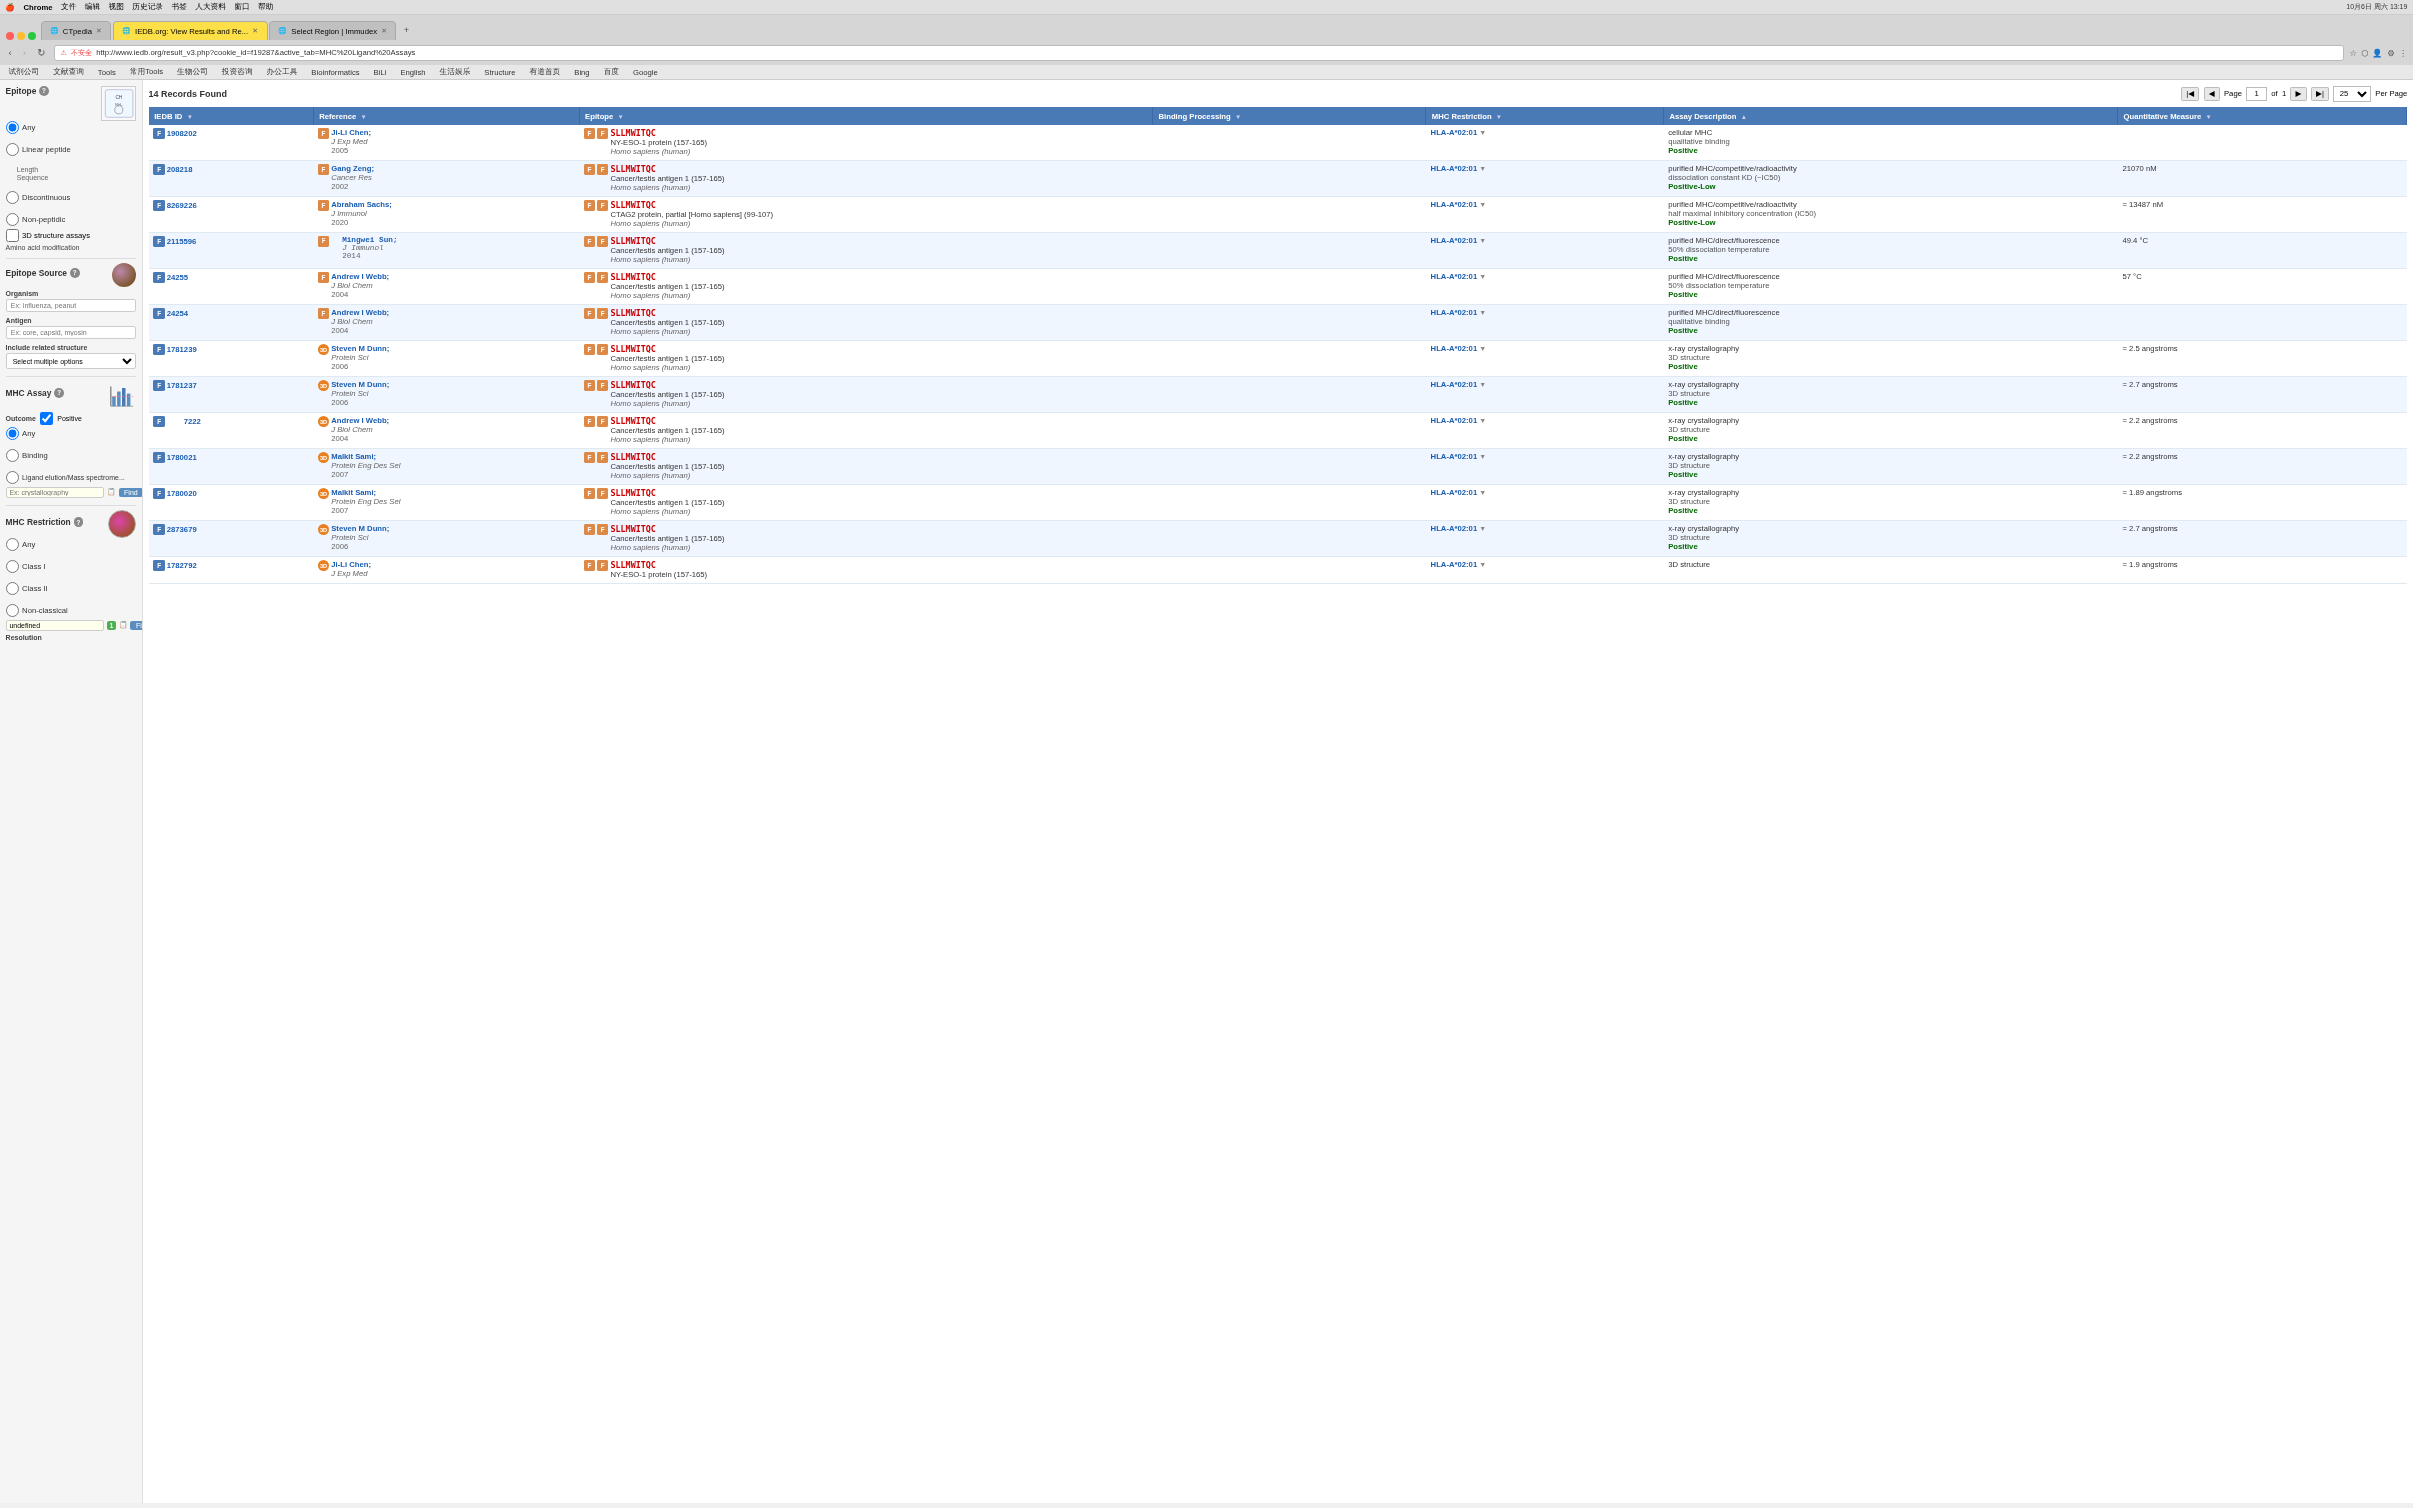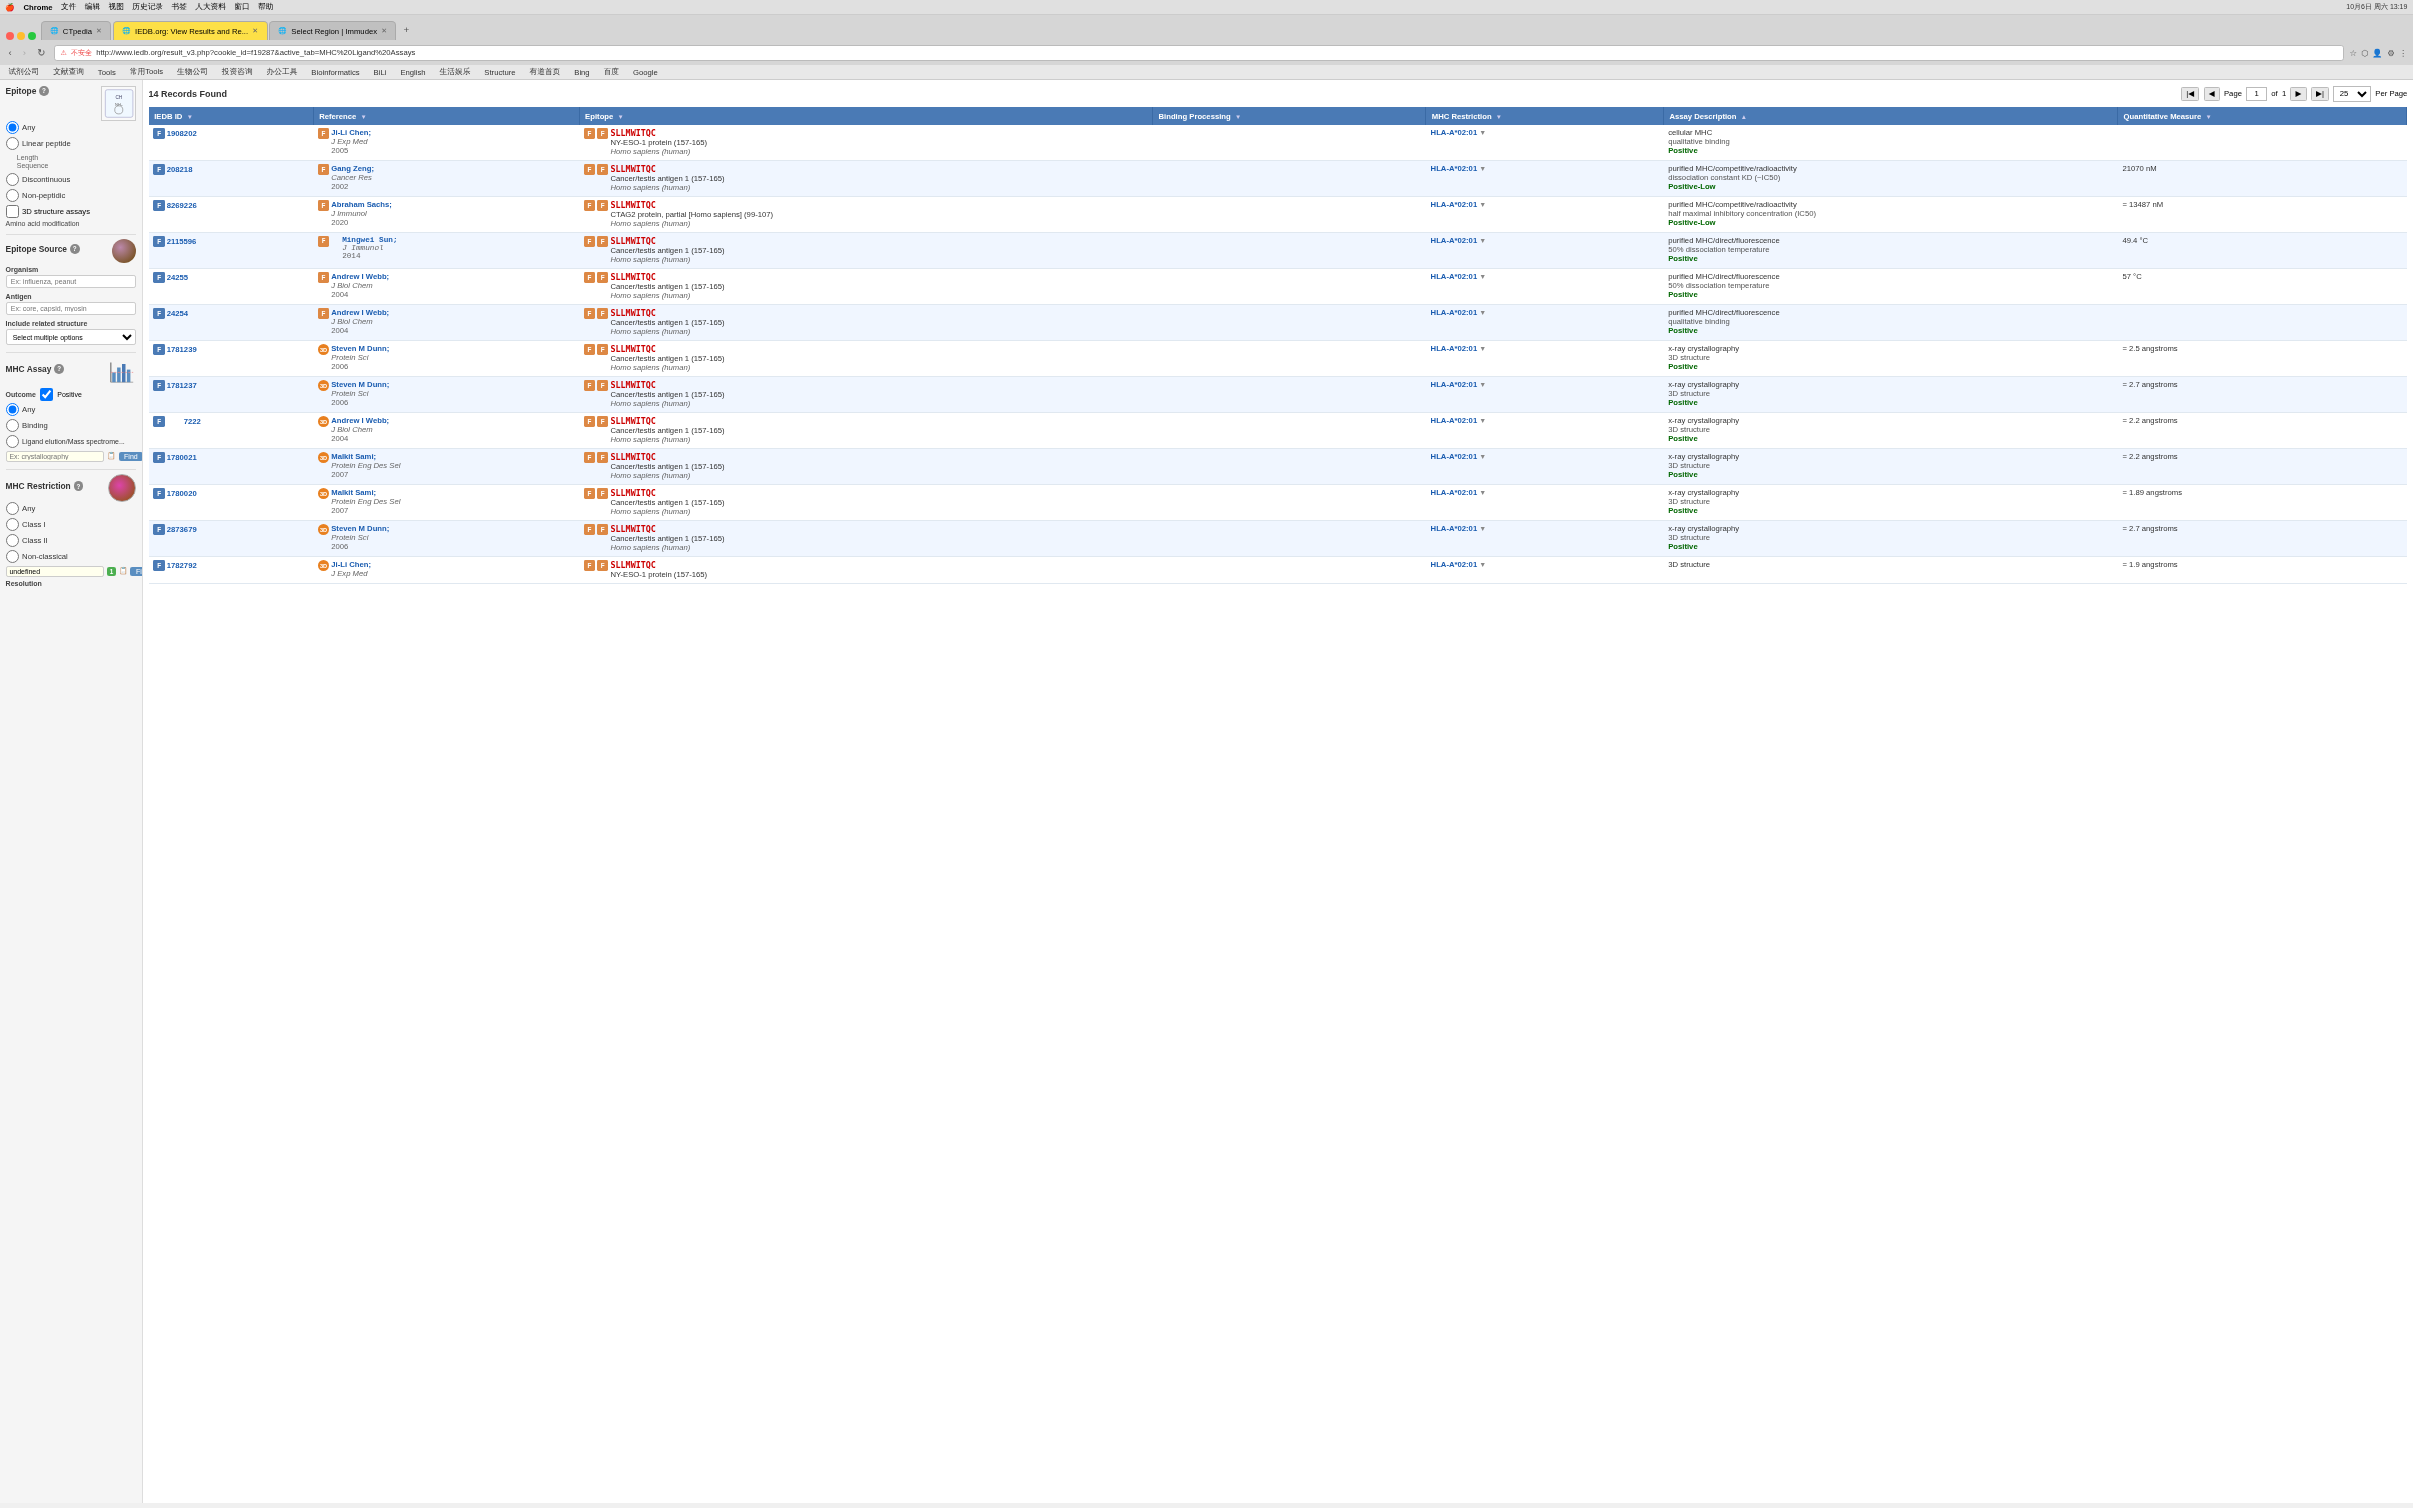--- a/index.html
+++ b/index.html
@@ -128,21 +128,21 @@
       align-items: center;
       justify-content: center;
       width: 9.8px;
       height: 9.8px;
       border-radius: 50%;
       background: #888;
       color: white;
       font-size: 6.3px;
       font-weight: bold;
     }
-    .radio-group { display: flex; flex-direction: column; gap: 3px; }
+    .radio-group { display: flex; flex-direction: column; gap: 9px; }
     .radio-item { display: flex; align-items: center; gap: 3.5px; }
     .radio-item input[type="radio"] { margin: 0; cursor: pointer; }
     .radio-item label { cursor: pointer; color: #333; }
     .indent { margin-left: 11.2px; }
     .checkbox-item { display: flex; align-items: center; gap: 3.5px; }
     .checkbox-item input[type="checkbox"] { margin: 0; cursor: pointer; }
     .text-input {
       width: 100%;
       padding: 2.1px 4.2px;
       border: 0.7px solid #ccc;

